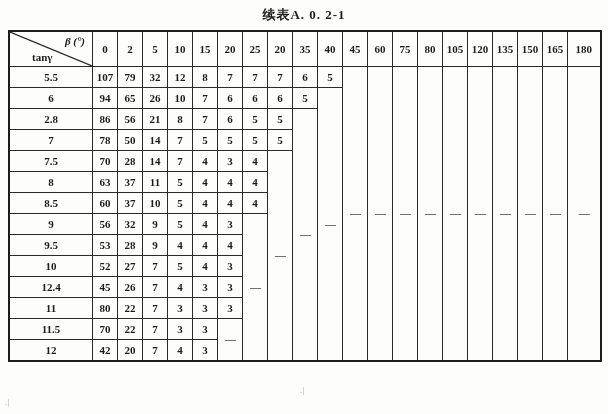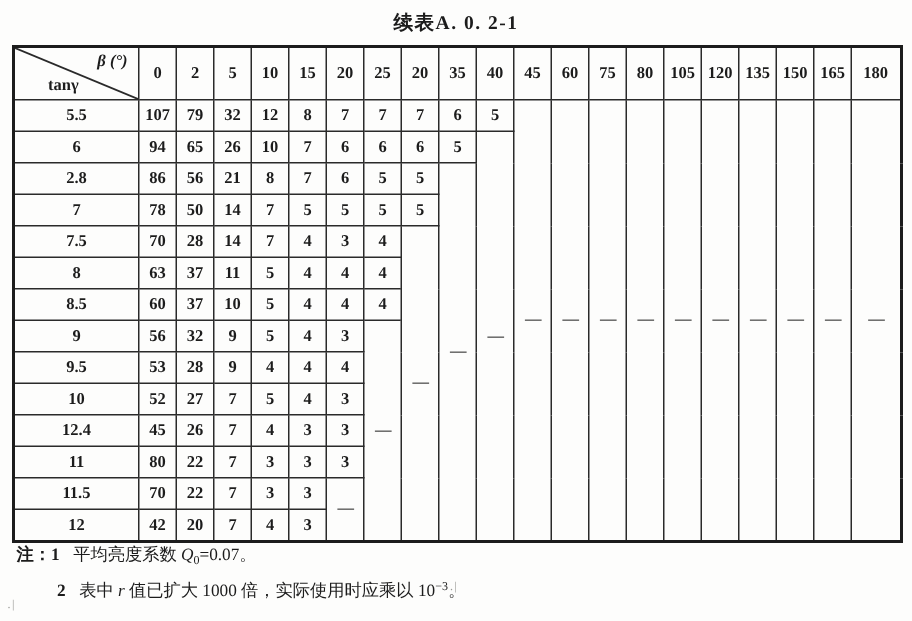--- a/index.html
+++ b/index.html
@@ -307,21 +307,17 @@
           <th>12</th>
           <td>42</td>
           <td>20</td>
           <td>7</td>
           <td>4</td>
           <td>3</td>
         </tr>
       </tbody>
   </table>
 
-  <div class="notes">
-    <div class="note-line"><span class="note-label">注：1</span><span class="note-text"><span>平均亮度系数 </span><span class="var-italic">Q</span><sub class="small-sub">0</sub><span>=0.07。</span></span></div>
-    <div class="note-line"><span class="note-num2">2</span><span class="note-text"><span>表中 </span><span class="var-italic">r</span><span> 值已扩大 1000 倍，实际使用时应乘以 10</span><sup class="small-sup">−3</sup><span>。</span></span></div>
-  </div>
 
   <span class="artifact artifact-right">.|</span>
   <span class="artifact artifact-bottom">.|</span>
 
 </div>
 
 </body></html>

